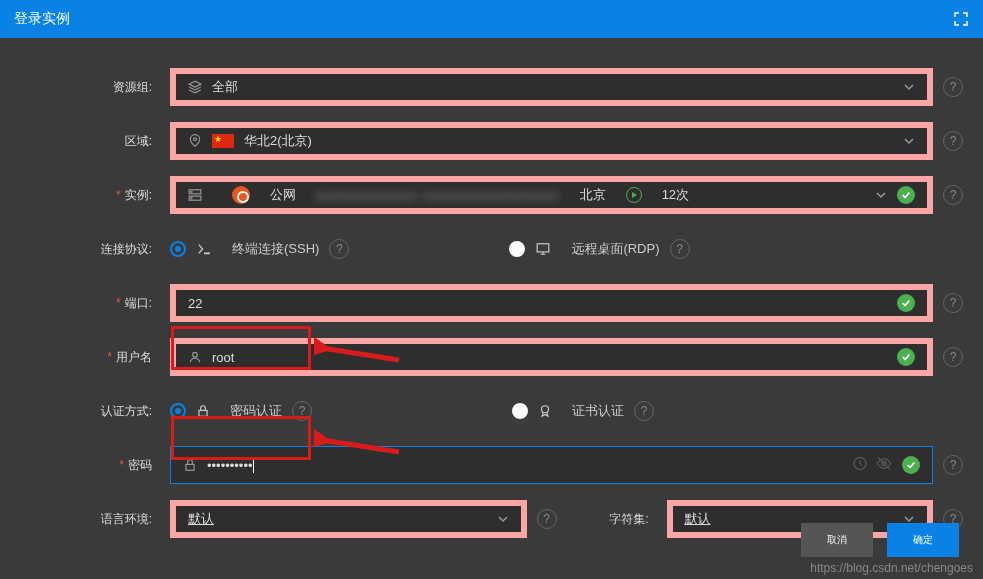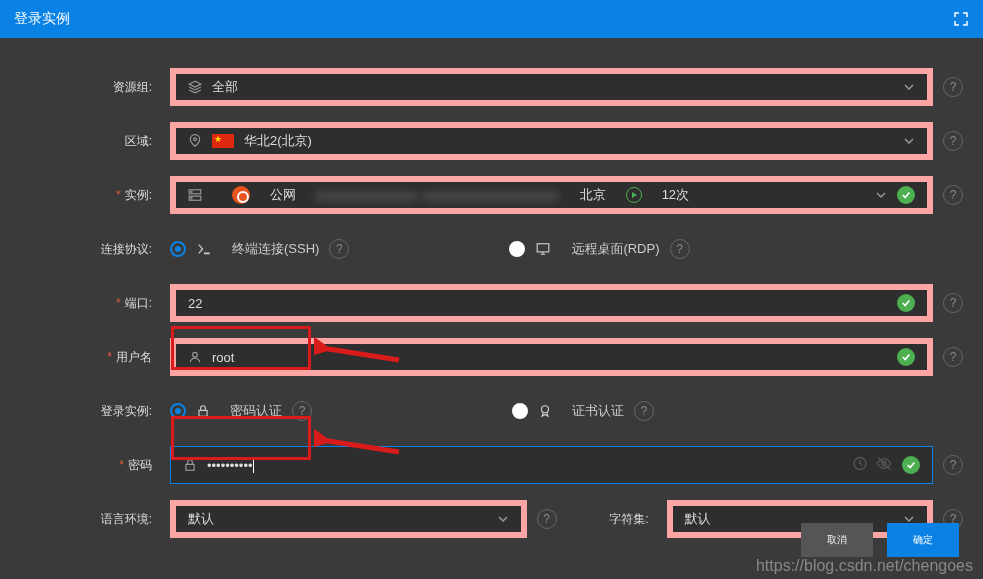--- a/index.html
+++ b/index.html
@@ -107,39 +107,39 @@
     }
     .radio.checked { border-color: #0a82e5; }
     .radio.checked::after {
       content:""; position:absolute; left:3px; top:3px;
       width:6px; height:6px; background:#0a82e5; border-radius:50%;
     }
     .radio.unchecked-white { border-color: #fff; background:#fff; }
     .half-row { display: flex; gap: 20px; flex: 1; }
     .half { flex: 1; display: flex; align-items: center; }
     .half .label { width: 90px; }
-    .half .select { flex: 1; }
+    .half .select { flex: 1; text-decoration: underline; }
     .footer {
       position: absolute;
       bottom: 22px;
       right: 24px;
       display: flex;
       gap: 14px;
     }
     .btn {
       width: 72px; height: 34px;
       display: flex; align-items: center; justify-content: center;
       cursor: pointer;
       font-size: 10px;
     }
     .btn-cancel { background: #555; color: #eee; }
     .btn-confirm { background: #0a82e5; color: #fff; }
     .watermark {
       position: absolute; bottom: 4px; right: 10px;
-      color: #888; font-size: 16px;
+      color: #888; font-size: 12px;
     }
     .highlight-box {
       position: absolute;
       border: 3px solid #d81c1c;
       pointer-events: none;
     }
     .arrow {
       position: absolute; pointer-events: none;
     }
     .arrow svg { display: block; }
@@ -314,21 +314,21 @@
             <svg width="10" height="10" viewBox="0 0 12 12">
                 <path d="M2 6l3 3 5-6" stroke="#fff" stroke-width="2" fill="none"></path>
               </svg>
           </span>
         </div>
         <span class="help">?</span>
       </div>
     </div>
 
     <div class="row">
-      <div class="label">登录实例:</div>
+      <div class="label">认证方式:</div>
       <div class="control">
         <div class="radio-group">
           <div class="radio-option">
             <span class="radio checked"></span>
             <span class="icon-slot">
               <svg width="14" height="14" viewBox="0 0 24 24" fill="none" stroke="#ccc" stroke-width="2">
                   <rect x="5" y="11" width="14" height="10"></rect>
                   <path d="M8 11V7a4 4 0 018 0v4"></path>
                 </svg>
             </span>

